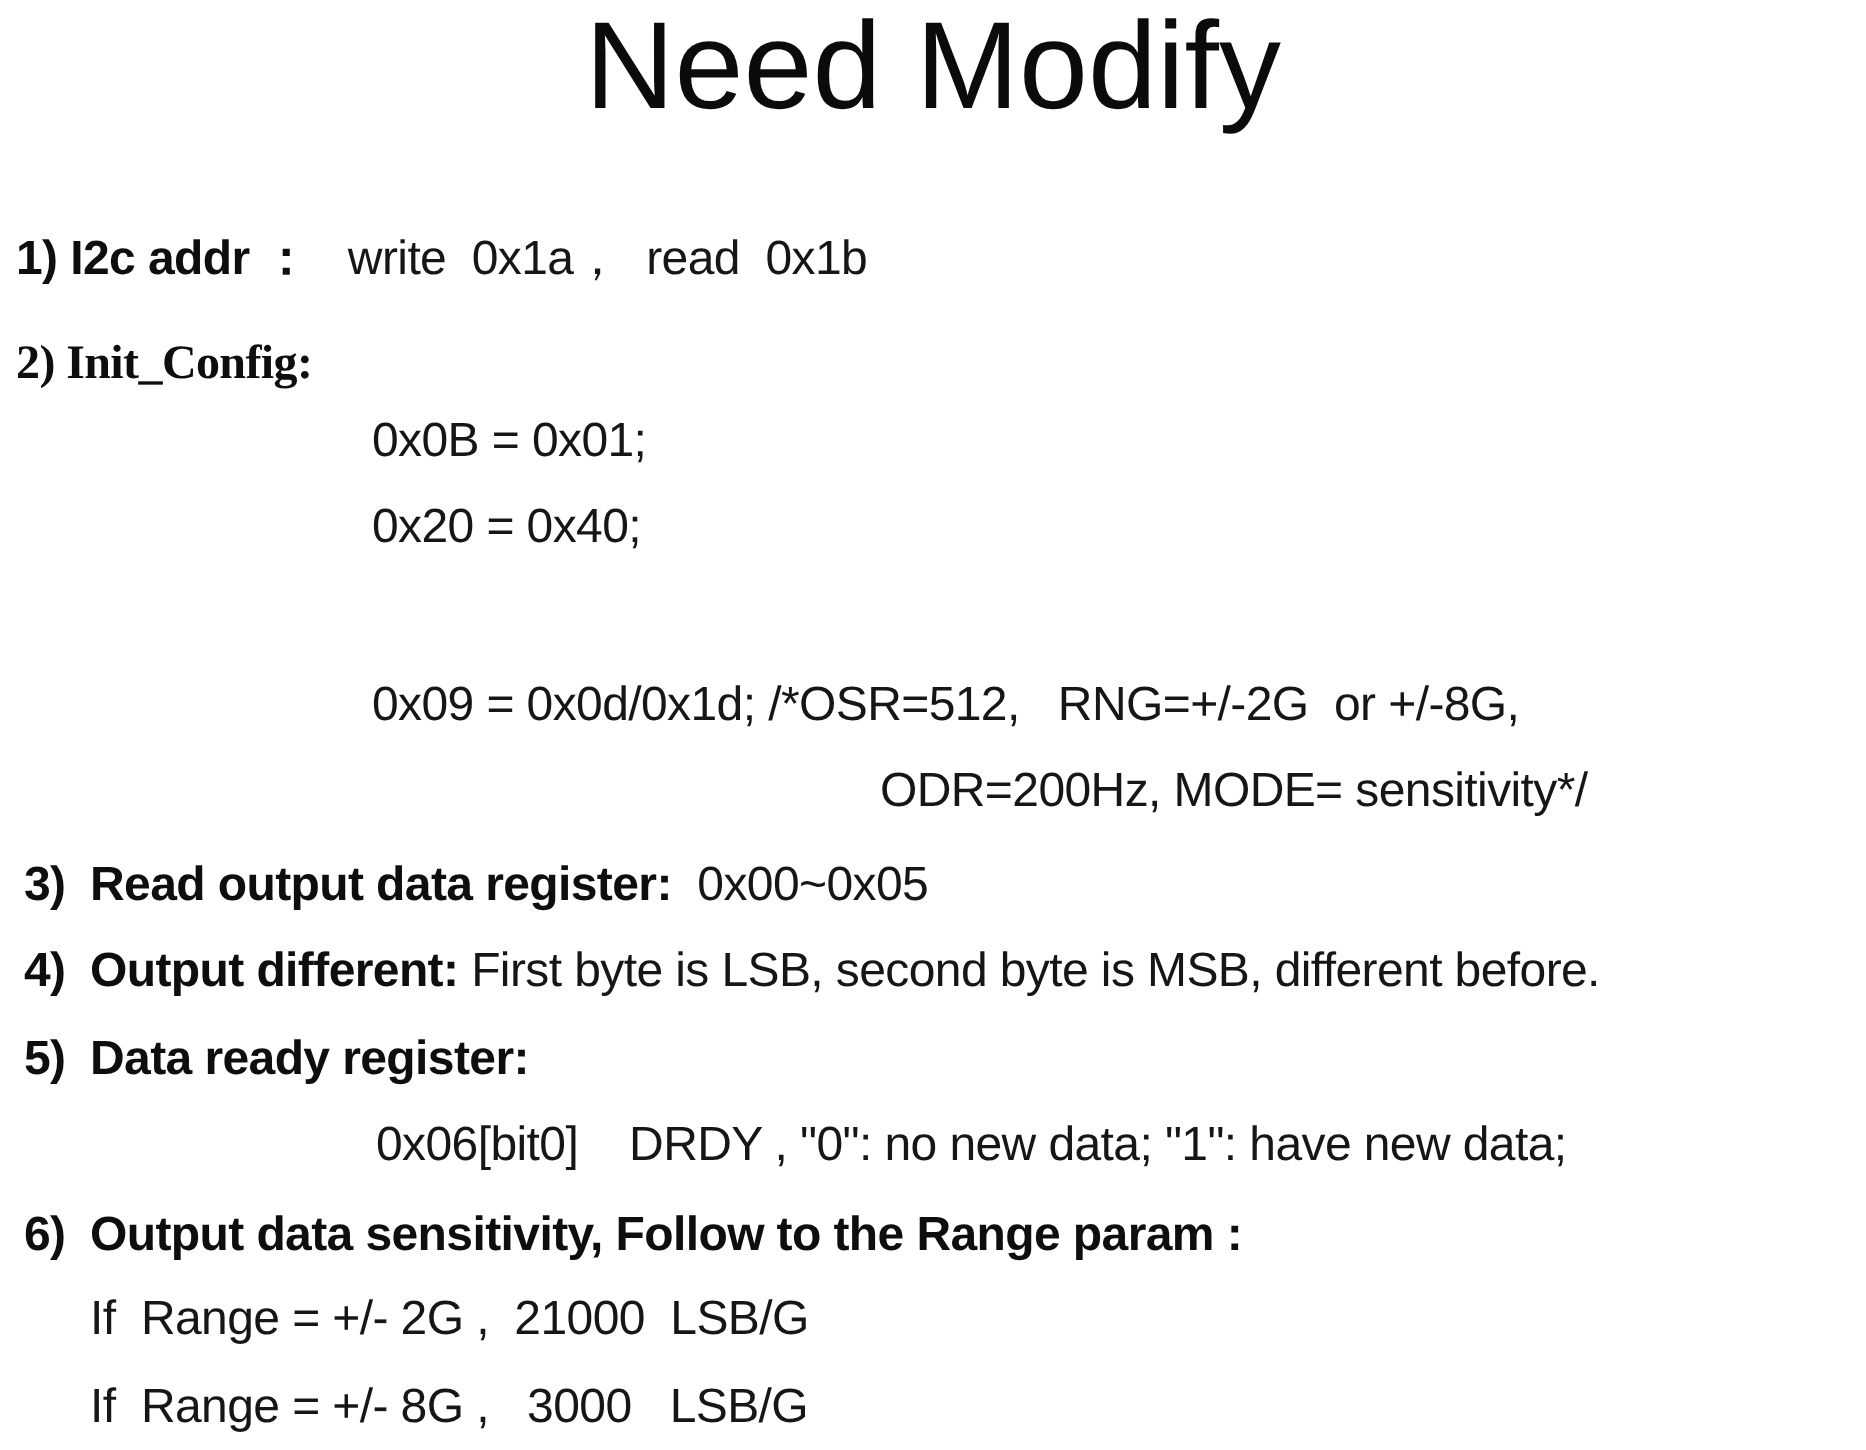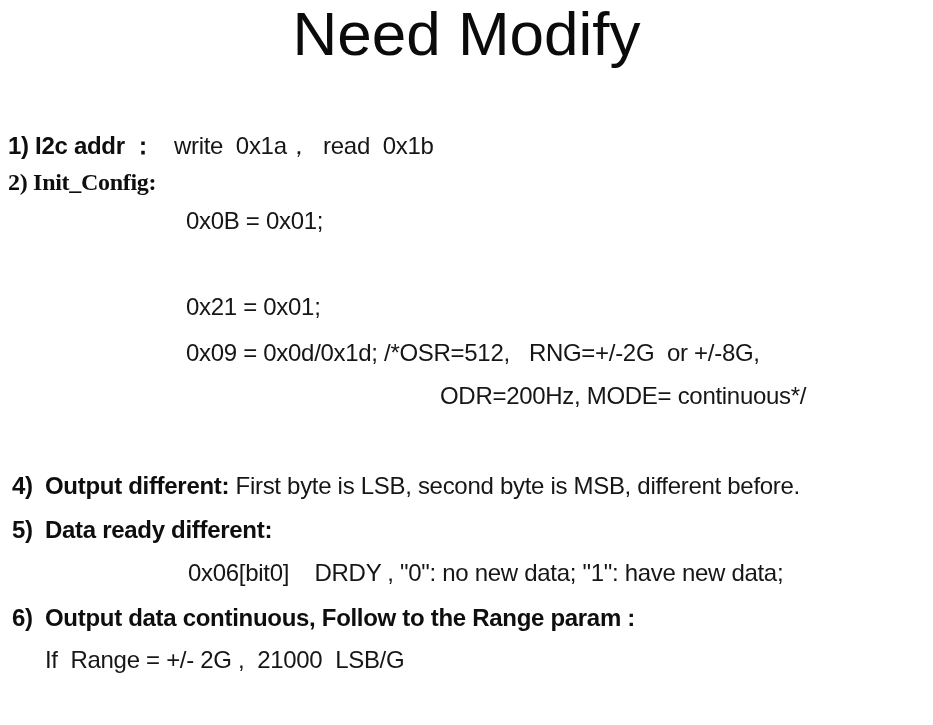--- a/index.html
+++ b/index.html
@@ -40,21 +40,21 @@
     font-weight: 700;
     color: #0e0e0e;
   }
   .num {
     display: inline-block;
     width: 33px;
     font-weight: 700;
     color: #0e0e0e;
   }
   
-  .l-i2c    { top: 131px; left: 8px;  }
+  .l-i2c    { top: 115px; left: 8px;  }
   .l-init   { top: 167px; left: 8px; font-family: Liberation Serif, serif;  }
   .l-reg1   { top: 206px; left: 186px; text-align: right; }
   .l-reg2   { top: 249px; left: 186px; }
   .l-reg3   { top: 292px; left: 186px; }
   .l-reg4   { top: 338px; left: 186px; }
   .l-reg5   { top: 381px; left: 440px; }
   .l-read   { top: 428px; left: 12px; }
   .l-output { top: 471px; left: 12px; }
   .l-ready  { top: 515px; left: 12px; }
   .l-drdy   { top: 558px; left: 188px; }
@@ -67,28 +67,30 @@
 
 <div class="slide">
 
   <h1 class="title">Need Modify</h1>
 
   <div class="line l-i2c"><span class="b">1) I2c addr ：</span><span>   write  0x1a，  read  0x1b</span></div>
 
   <div class="line l-init"><span class="b">2) Init_Config:</span></div>
 
   <div class="line l-reg1">0x0B = 0x01;</div>
-  <div class="line l-reg3">0x21 = 0x01;</div>
+  <div class="line l-reg2">0x20 = 0x40;</div>
   <div class="line l-reg4">0x09 = 0x0d/0x1d; /*OSR=512,   RNG=+/-2G  or +/-8G,</div>
-  <div class="line l-reg5">ODR=200Hz, MODE= continuous*/</div>
+  <div class="line l-reg5">ODR=200Hz, MODE= sensitivity*/</div>
 
+  <div class="line l-read"><span class="num">3)</span><span class="b">Read output data register:</span><span>  0x00~0x05</span></div>
 
   <div class="line l-output"><span class="num">4)</span><span class="b">Output different:</span><span> First byte is LSB, second byte is MSB, different before.</span></div>
 
-  <div class="line l-ready"><span class="num">5)</span><span class="b">Data ready different:</span></div>
+  <div class="line l-ready"><span class="num">5)</span><span class="b">Data ready register:</span></div>
 
   <div class="line l-drdy">0x06[bit0]    DRDY , "0": no new data; "1": have new data;</div>
 
-  <div class="line l-sens"><span class="num">6)</span><span class="b">Output data continuous, Follow to the Range param :</span></div>
+  <div class="line l-sens"><span class="num">6)</span><span class="b">Output data sensitivity, Follow to the Range param :</span></div>
 
   <div class="line l-rng2g">If  Range = +/- 2G ,  21000  LSB/G</div>
+  <div class="line l-rng8g">If  Range = +/- 8G ,   3000   LSB/G</div>
 
 </div>
 
 </body></html>

